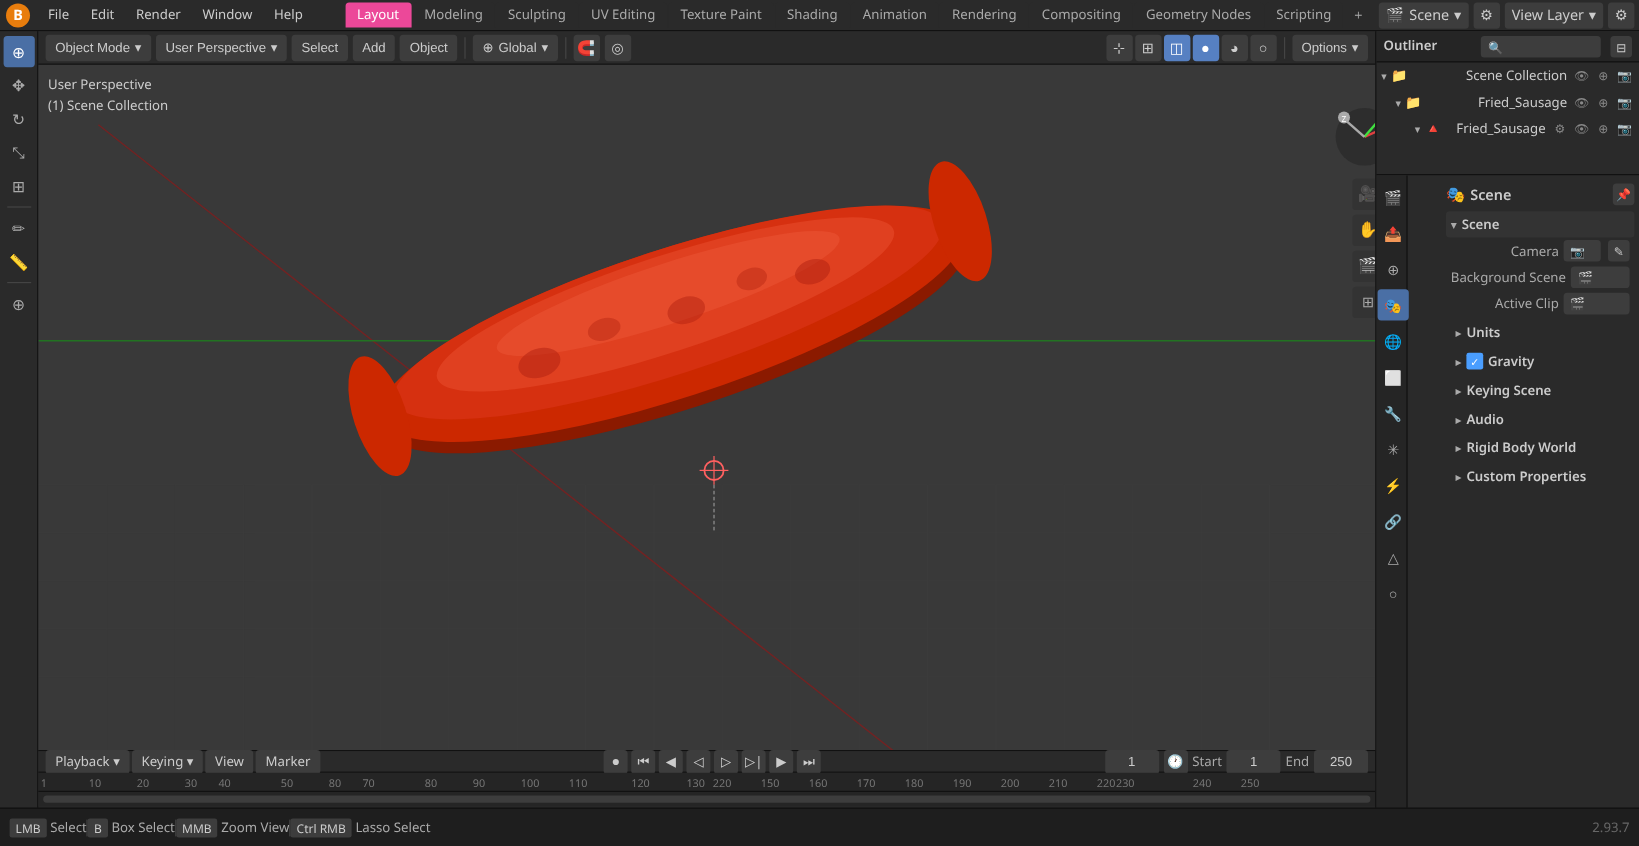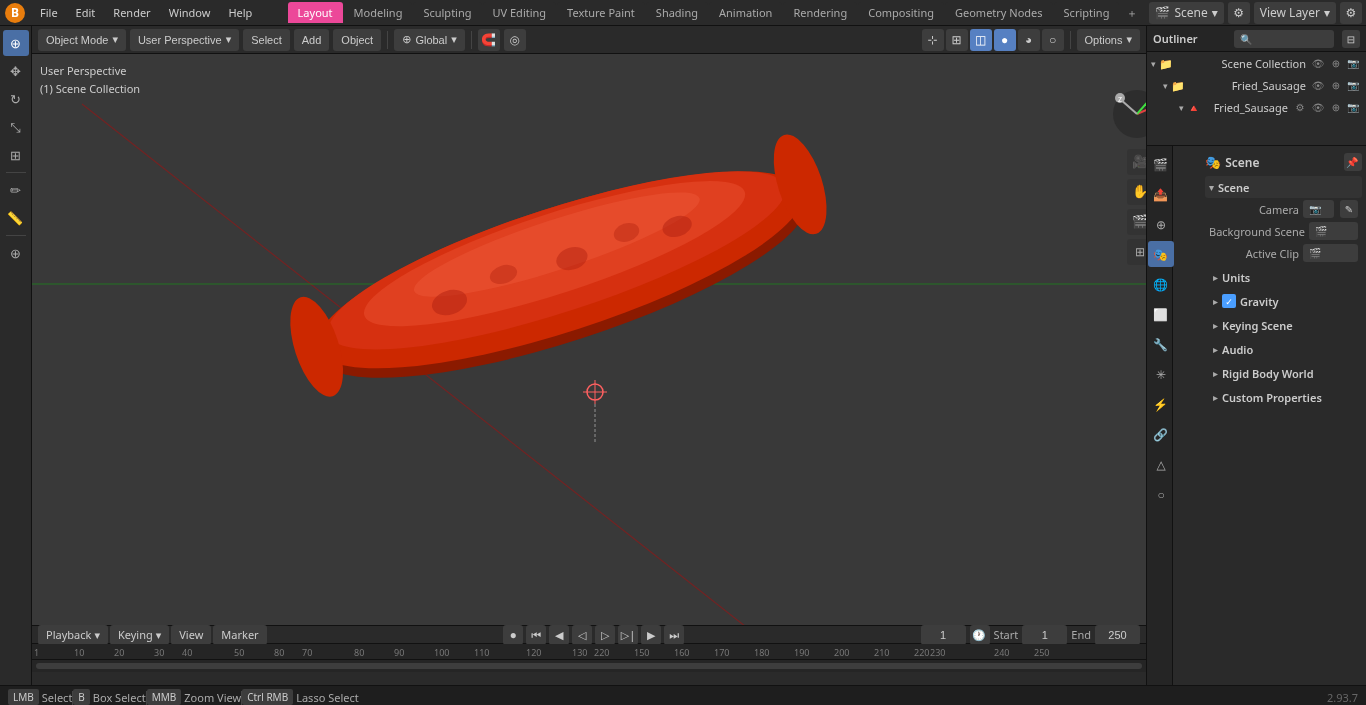--- a/index.html
+++ b/index.html
@@ -376,25 +376,25 @@
       display: flex;
       align-items: center;
       height: 22px;
       padding: 0 4px 0 8px;
       gap: 4px;
       cursor: pointer;
     }
 
     
     #statusbar {
-      height: 20px;
+      height: 32px;
       background: #1e1e1e;
       border-top: 1px solid #111;
       display: flex;
-      align-items: flex-end;
+      align-items: center;
       padding: 0 8px;
       gap: 0;
       position: absolute;
       bottom: 0;
       left: 0;
       right: 0;
     }
     .status-item {
       font-size: 11px;
       color: #aaa;

